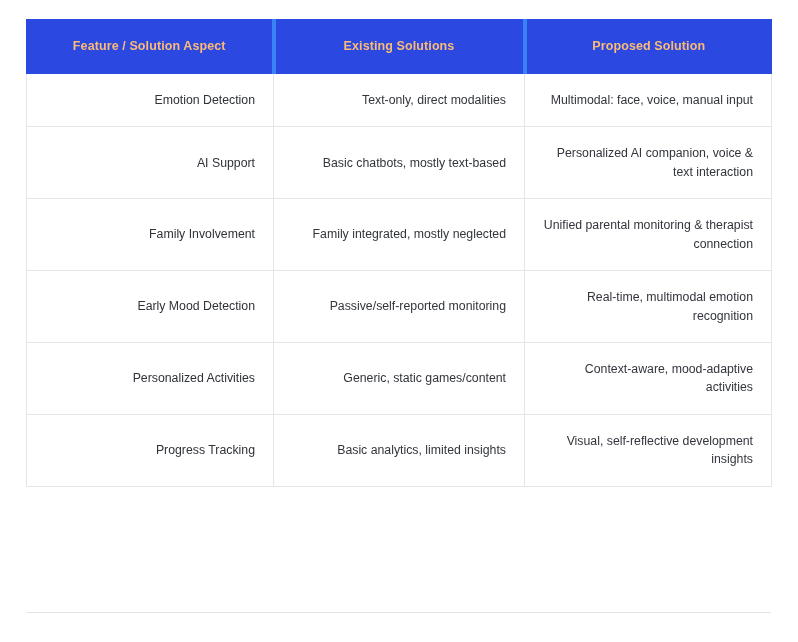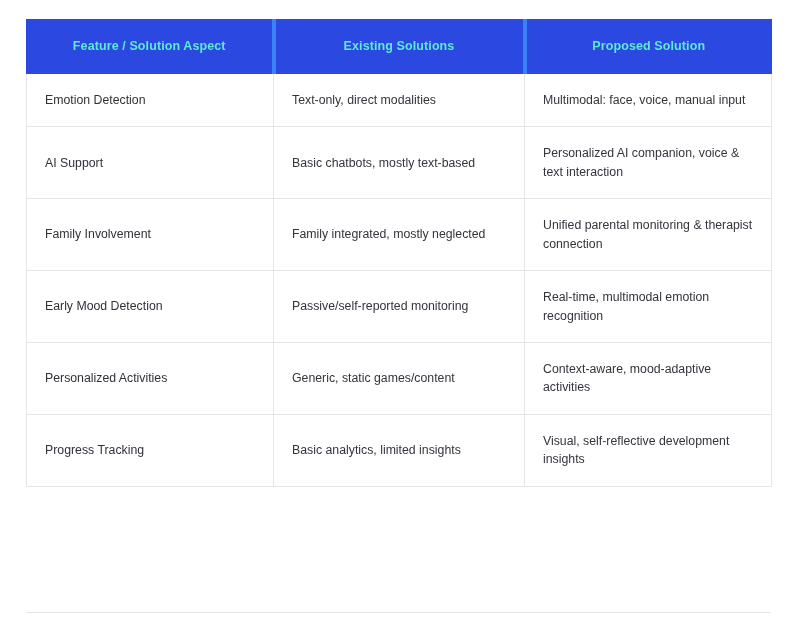--- a/index.html
+++ b/index.html
@@ -31,36 +31,36 @@
     width: 745px;
     table-layout: fixed;
     background: #ffffff;
   }
   table.comparison col.c0 { width: 247px; }
   table.comparison col.c1 { width: 251px; }
   table.comparison col.c2 { width: 247px; }
 
   table.comparison thead th {
     background: #2b49e0;
-    color: #5eead4;
+    color: #fdba74;
     font-size: 12.5px;
     font-weight: bold;
     text-align: center;
     padding: 18px 0;
     border: 1px solid #2b49e0;
     line-height: 1.35;
     letter-spacing: 0.1px;
   }
   table.comparison thead th + th {
     border-left: 4px solid #3b82f6;
   }
   table.comparison tbody td {
     font-size: 12.3px;
     color: #32353c;
-    text-align: left;
+    text-align: right;
     padding: 17px 18px;
     border: 1px solid #e3e5ea;
     line-height: 1.5;
     vertical-align: middle;
     background: #ffffff;
   }
   table.comparison tbody tr td:first-child {
     color: #2f3239;
   }
   .bottom-rule {

